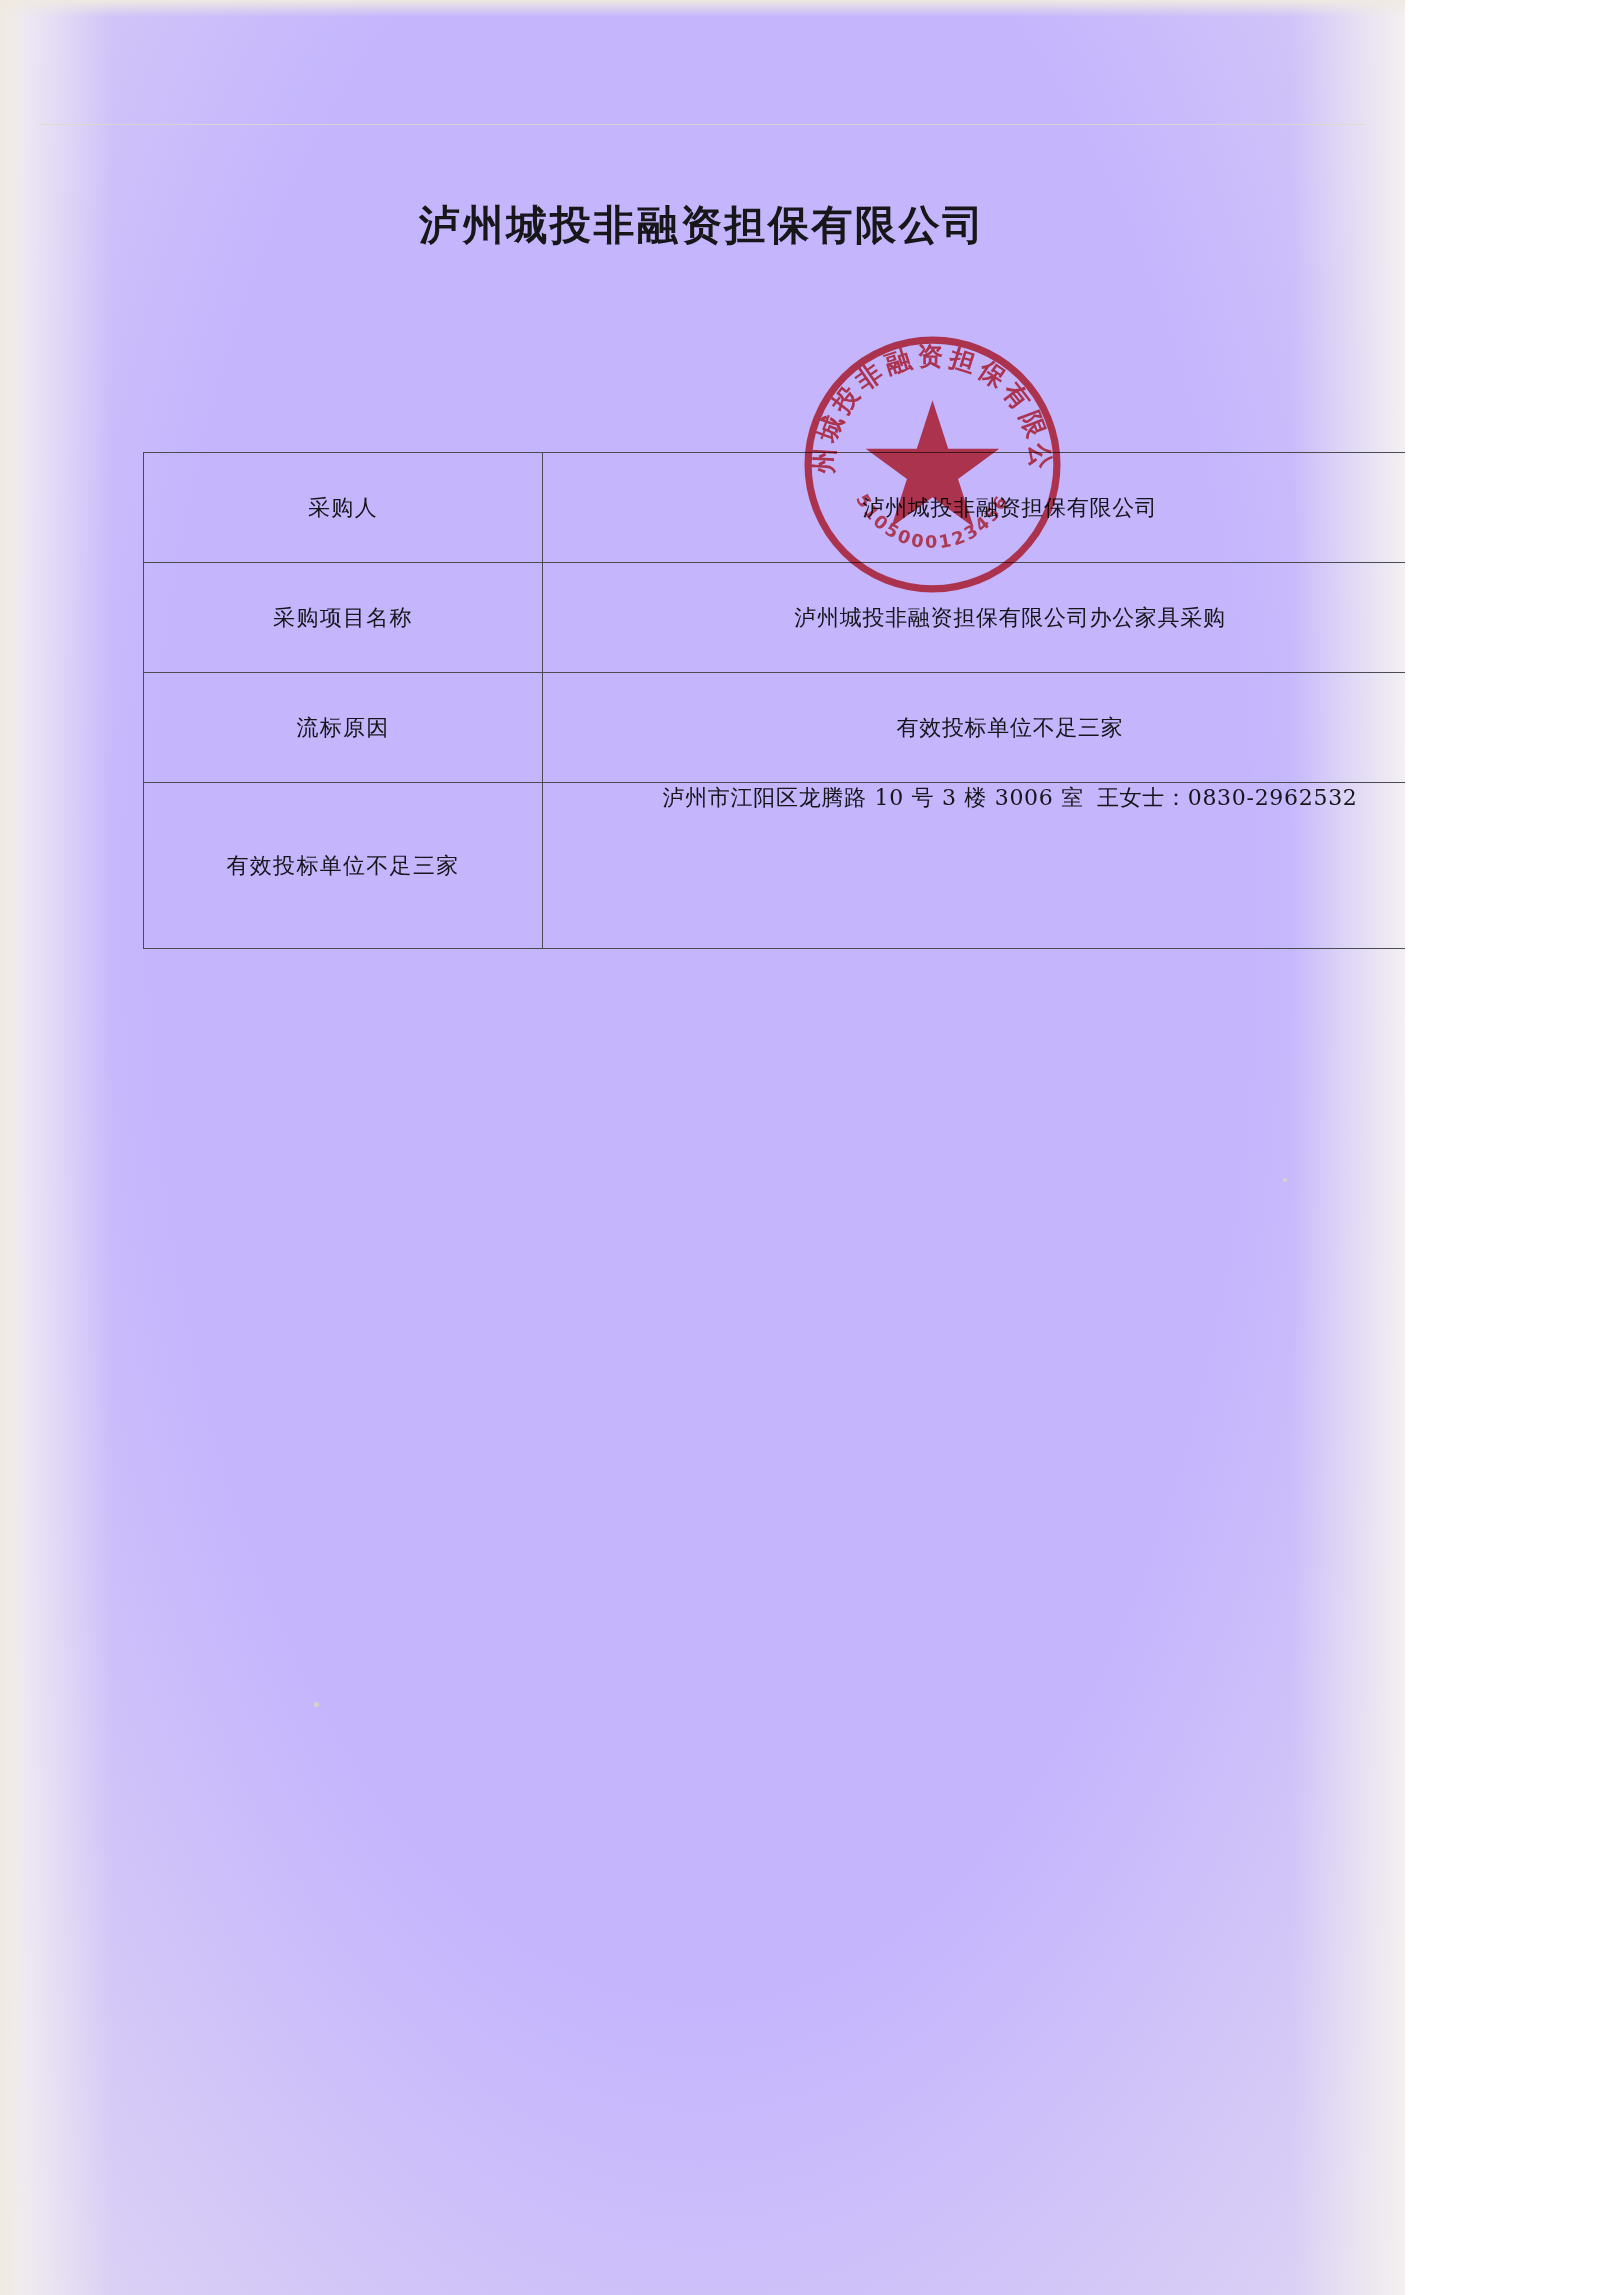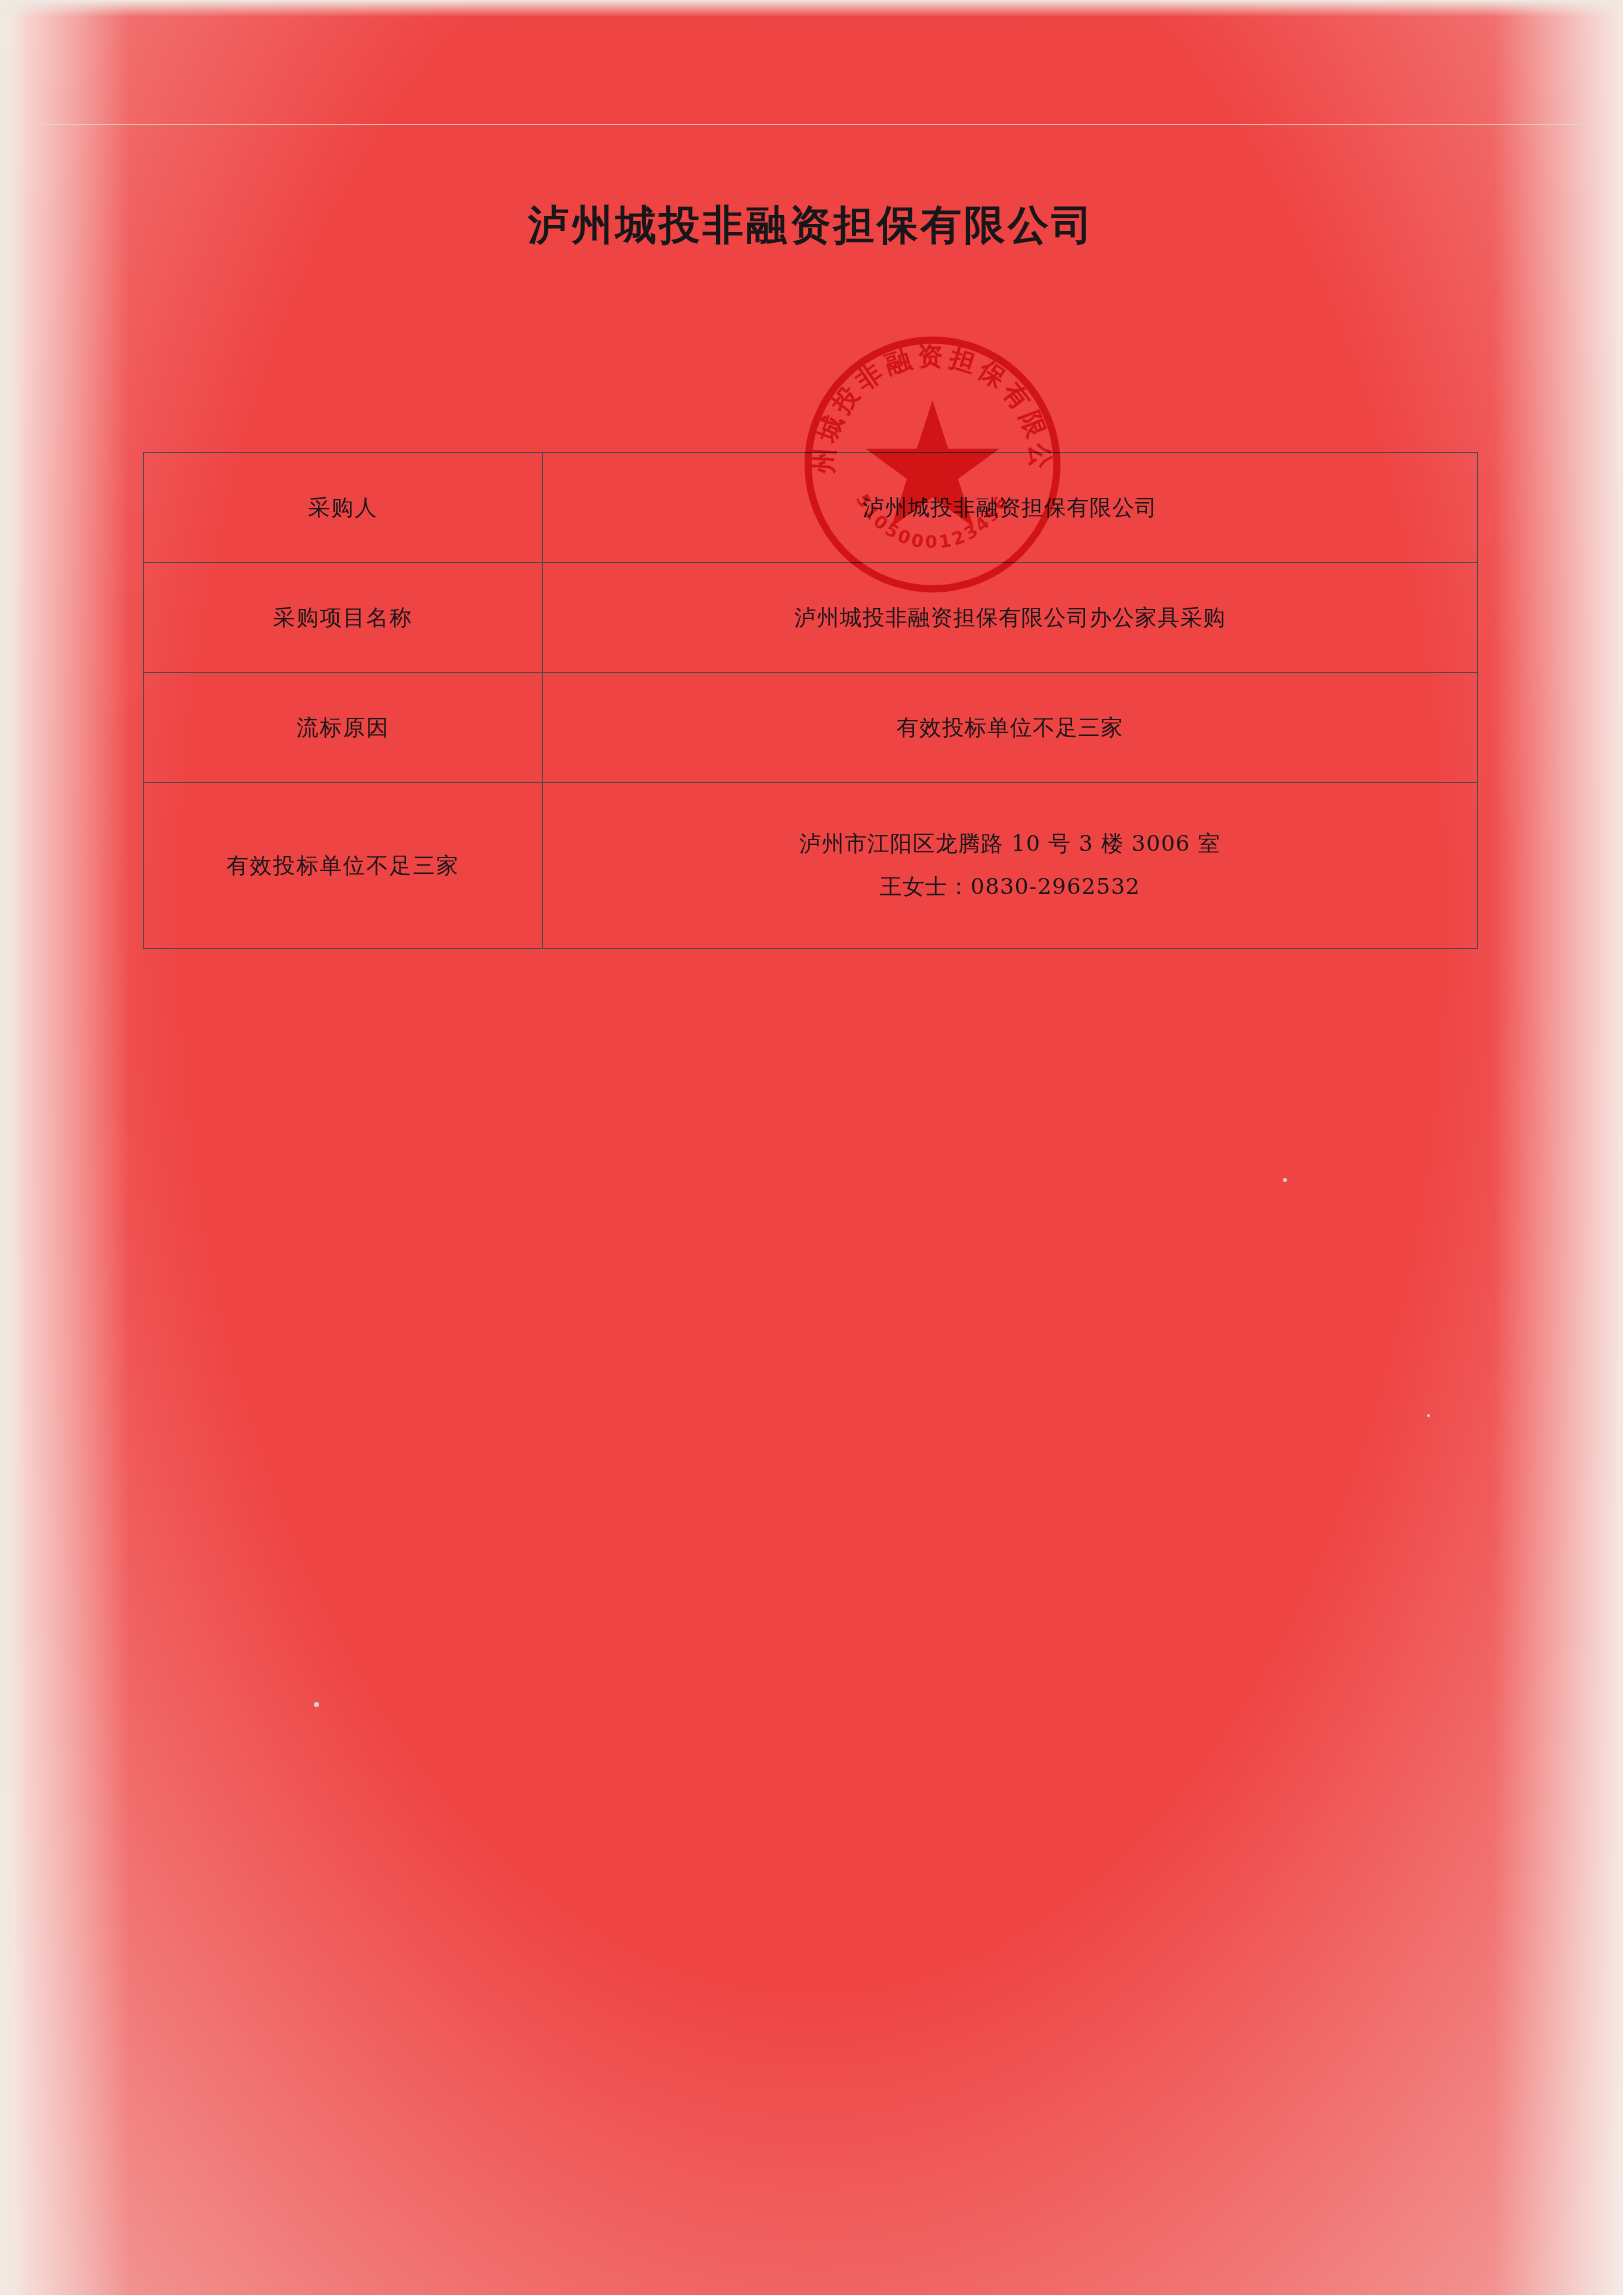--- a/index.html
+++ b/index.html
@@ -5,23 +5,23 @@
   html, body {
     margin: 0;
     padding: 0;
     background: #ffffff;
   }
   body {
     font-family: "Liberation Serif", "DejaVu Serif", serif;
   }
   .page {
     position: relative;
-    width: 1623px;
+    width: 1405px;
     height: 2295px;
-    background: #ef4444;
+    background: #c4b5fd;
     overflow: hidden;
   }
   
   .paper-tint {
     position: absolute;
     inset: 0;
     background:
       radial-gradient(ellipse at 50% 40%, rgba(255,255,255,0) 55%, rgba(245,240,235,0.55) 100%),
       linear-gradient(to right, rgba(250,248,244,0.9) 0%, rgba(255,255,255,0) 8%, rgba(255,255,255,0) 92%, rgba(248,246,242,0.9) 100%);
     pointer-events: none;
@@ -97,21 +97,21 @@
   td.value {
     text-align: center;
     height: 109px;
     letter-spacing: 0.7px;
   }
   tr.tall td {
     height: 165px;
   }
   .value-multi {
     display: flex;
-    flex-direction: column;
+    flex-direction: row;
     justify-content: center;
     gap: 13px;
     height: 100%;
   }
   .value-multi span {
     display: block;
     text-align: center;
   }
 
   

